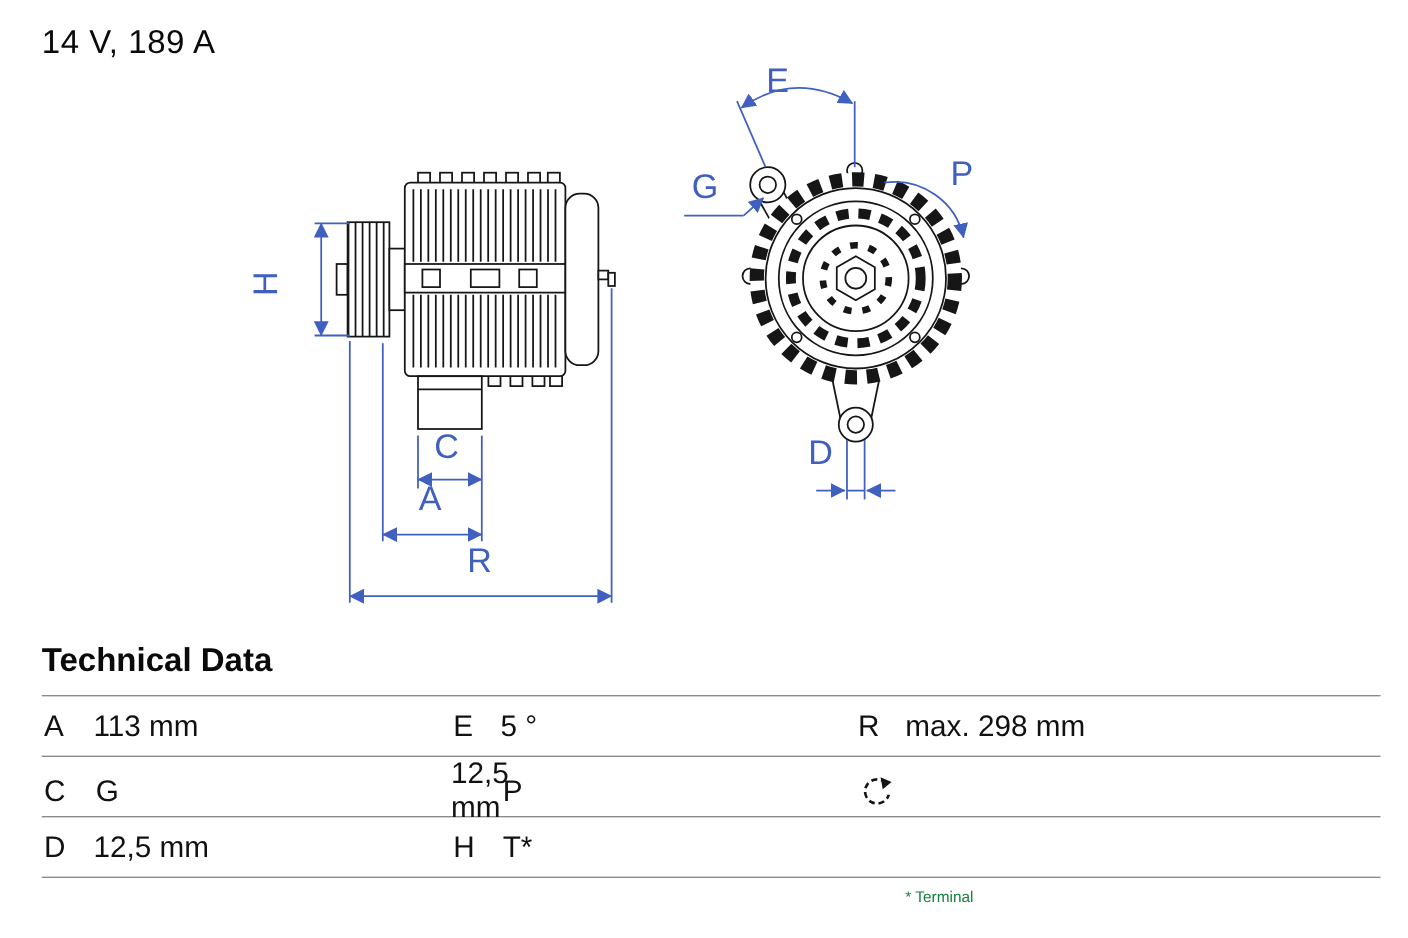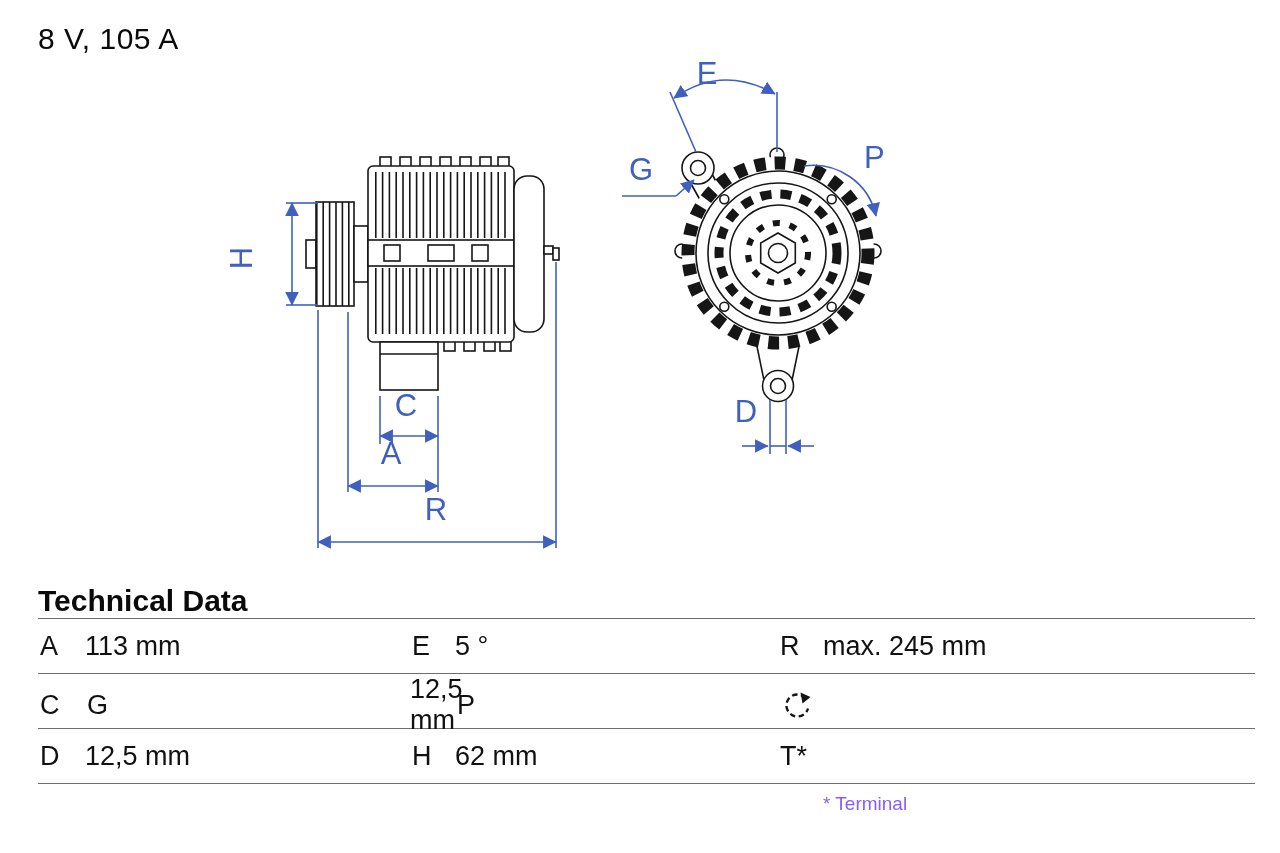--- a/index.html
+++ b/index.html
@@ -16,43 +16,43 @@
     font-size:30px; color:#0a0a0a; letter-spacing:0.5px;
   }
 
   svg.drawing { position:absolute; top:0; left:0; }
 
   .dimline { stroke:#4060c0; stroke-width:1.6; fill:none; }
   .dimtext { fill:#4060c0; font-family:"Liberation Sans", sans-serif; font-size:31px; }
   .ink    { stroke:#161616; fill:none; stroke-width:1.6; }
 
   .tech { position:absolute; top:584px; left:38px; width:1217px; }
-  .tech-title { font-size:30px; font-weight:bold; color:#0a0a0a; line-height:34px; }
+  .tech-title { font-size:30px; font-weight:bold; color:#0a0a0a; line-height:34px; margin-bottom:14px; }
 
   .spec-table { border-top:1px solid #6e6e6e; }
   .spec-row {
     display:grid;
     grid-template-columns:47px 325px 45px 323px 45px auto;
     align-items:center;
     height:55px;
     border-bottom:1px solid #6e6e6e;
     font-size:27px;
   }
   .spec-key { padding-left:2px; }
   .spec-value { padding-left:0; }
   .rot-icon { display:inline-block; vertical-align:middle; margin-top:2px; }
 
-  .footnote { margin-top:9px; margin-left:785px; font-size:19px; color:#8b5cf6; }
+  .footnote { margin-top:9px; margin-left:785px; font-size:14px; color:#15803d; }
 </style>
 </head>
 <body>
 
 <div class="page">
 
-  <div class="rating">8 V, 105 A</div>
+  <div class="rating">14 V, 189 A</div>
 
   <svg class="drawing" width="1280" height="578" viewBox="0 0 1280 578">
     <defs>
       <marker id="arr" viewBox="0 0 10 10" refX="9.5" refY="5" markerWidth="8.5" markerHeight="8.5" orient="auto-start-reverse">
         <path d="M0,0 L10,5 L0,10 Z" fill="#4060c0"></path>
       </marker>
     </defs>
 
     <g>
       <g class="ink">
@@ -195,41 +195,40 @@
     <div class="tech-title">Technical Data</div>
 
     <div class="spec-table">
 
       <div class="spec-row">
         <div class="spec-key">A</div>
         <div class="spec-value">113 mm</div>
         <div class="spec-key">E</div>
         <div class="spec-value">5 °</div>
         <div class="spec-key">R</div>
-        <div class="spec-value">max. 245 mm</div>
+        <div class="spec-value">max. 298 mm</div>
       </div>
 
       <div class="spec-row">
         <div class="spec-key">C</div>
         <div class="spec-key">G</div>
         <div class="spec-value">12,5 mm</div>
         <div class="spec-key">P</div>
         <div class="spec-value">
           <svg class="rot-icon" width="36" height="32" viewBox="0 0 36 32">
             <path d="M 27.5 8 A 11 11 0 1 0 30 18.5" fill="none" stroke="#141414" stroke-width="2.4" stroke-dasharray="5.5 3.4"></path>
             <path d="M 22.5 2.5 L 32.5 7 L 24.5 13.5 Z" fill="#141414"></path>
           </svg>
         </div>
       </div>
 
       <div class="spec-row">
         <div class="spec-key">D</div>
         <div class="spec-value">12,5 mm</div>
         <div class="spec-key">H</div>
-        <div class="spec-value">62 mm</div>
         <div class="spec-key">T*</div>
       </div>
 
     </div>
 
     <div class="footnote">* Terminal</div>
   </div>
 
 </div>
 

